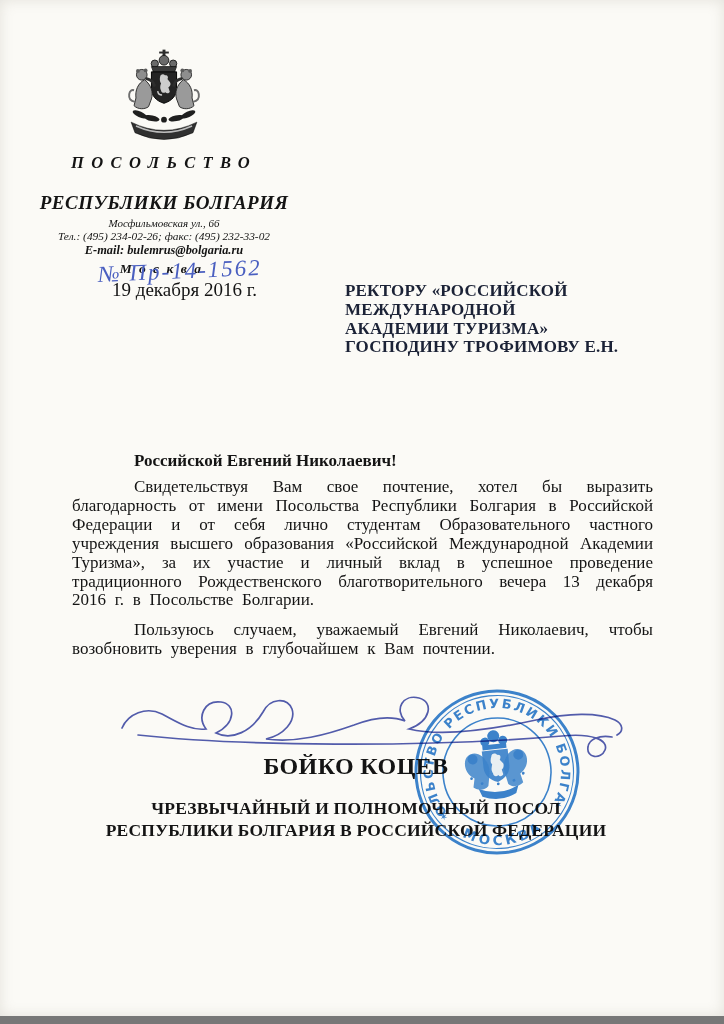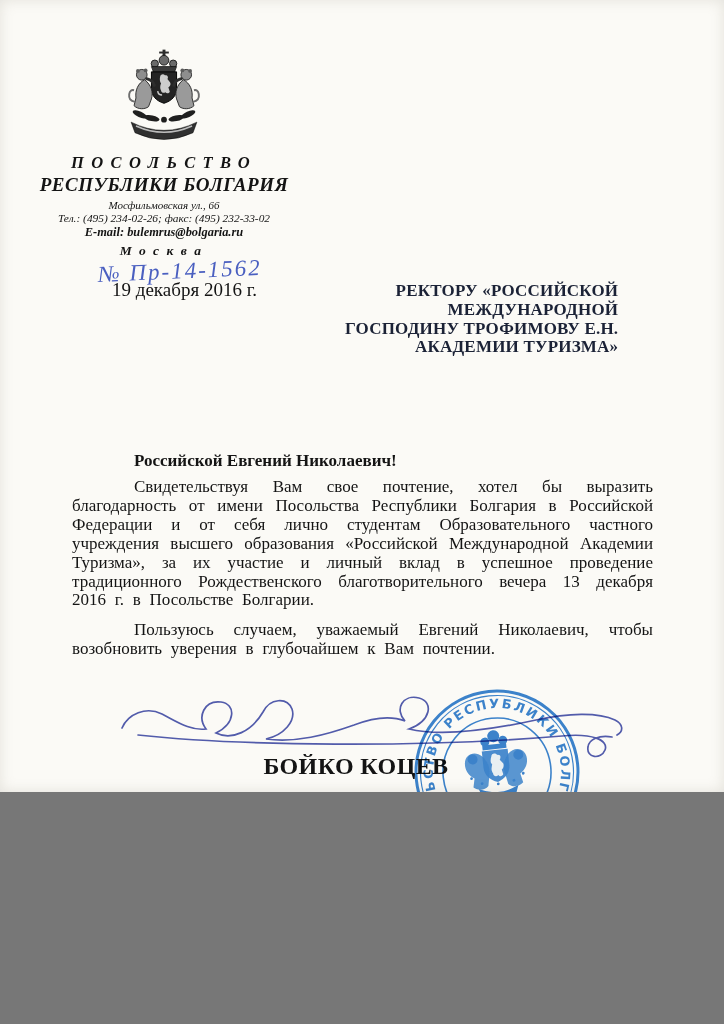--- a/index.html
+++ b/index.html
@@ -1,45 +1,45 @@
 <!DOCTYPE html>
 <html style="--stamp-blue: #2e7ccf; --ink-blue: #4a55ad; --handwriting-blue: #4a5fc0; --paper: #fbfaf6; --text: #141414;"><head>
 <meta charset="utf-8">
 <style>
   html,body{margin:0;padding:0;background:#777;}
   .page{
     position:relative;
-    width:724px;height:792px;
+    width:724px;height:1016px;
     margin:0 auto;
     background:var(--paper,#fbfaf6);
     box-shadow:inset 0 0 14px rgba(120,115,100,.18);
     font-family:"Liberation Serif","DejaVu Serif",serif;
     color:var(--text,#141414);
     overflow:hidden;
   }
   
   .letterhead{position:absolute;left:18px;top:48px;width:292px;text-align:center;}
   .coa{display:block;margin:0 auto;width:116px;height:98px;}
   .lh-org1{margin-top:7px;font-size:16.5px;font-weight:bold;font-style:italic;letter-spacing:.45em;white-space:nowrap;}
-  .lh-org2{margin-top:1px;font-size:19px;font-weight:bold;font-style:italic;letter-spacing:.03em;white-space:nowrap;}
+  .lh-org2{margin-top:19px;font-size:19px;font-weight:bold;font-style:italic;letter-spacing:.03em;white-space:nowrap;}
   .lh-addr{margin-top:3px;font-size:11px;font-weight:normal;font-style:italic;}
   .lh-phone{margin-top:1px;font-size:11.4px;font-weight:normal;font-style:italic;white-space:nowrap;}
   .lh-email{margin-top:1px;font-size:12.4px;font-weight:bold;font-style:italic;}
   .lh-city{margin-top:3px;font-size:13.5px;font-weight:bold;font-style:italic;letter-spacing:.55em;}
   
   .date{position:absolute;left:112px;top:243px;font-size:19px;margin-top:36px;}
   .ref{
     position:absolute;left:98px;top:262px;
     font-size:23px;font-style:italic;letter-spacing:2px;
     color:var(--handwriting-blue,#4a5fc0);
     transform:rotate(-2.5deg);transform-origin:left center;
     white-space:nowrap;
   }
   
-  .recipient{position:absolute;left:345px;top:282px;font-weight:bold;font-size:17px;line-height:18.8px;color:#1b2236;letter-spacing:.2px;text-align:right;}
+  .recipient{position:absolute;left:345px;top:282px;font-weight:bold;font-size:17px;line-height:18.8px;color:#1b2236;letter-spacing:.2px;}
   
   .salutation{position:absolute;left:134px;top:451px;font-weight:bold;font-size:17px;}
   .body-text{position:absolute;left:72px;top:478px;width:581px;}
   .body-text p{
     margin:0 0 11px 0;
     font-size:17px;line-height:18.9px;
     text-align:justify;text-indent:62px;
     word-spacing:4.5px;
   }
   
@@ -111,22 +111,22 @@
     <div class="lh-email">E-mail: bulemrus@bolgaria.ru</div>
     <div class="lh-city">Москва</div>
   </header>
 
   <div class="date">19 декабря 2016 г.</div>
   <div class="ref">№ Пр-14-1562</div>
 
   <div class="recipient">
     <div>РЕКТОРУ «РОССИЙСКОЙ</div>
     <div>МЕЖДУНАРОДНОЙ</div>
+    <div>АКАДЕМИИ ТУРИЗМА»</div>
     <div>ГОСПОДИНУ ТРОФИМОВУ Е.Н.</div>
-    <div>АКАДЕМИИ ТУРИЗМА»</div>
   </div>
 
   <div class="salutation">Российской Евгений Николаевич!</div>
   <div class="body-text">
     <p>Свидетельствуя Вам свое почтение, хотел бы выразить благодарность от имени Посольства Республики Болгария в Российской Федерации и от себя лично студентам Образовательного частного учреждения высшего образования «Российской Международной Академии Туризма», за их участие и личный вклад в успешное проведение традиционного Рождественского благотворительного вечера 13 декабря 2016 г. в Посольстве Болгарии.</p>
     <p>Пользуюсь случаем, уважаемый Евгений Николаевич, чтобы возобновить уверения в глубочайшем к Вам почтении.</p>
   </div>
 
   <div class="sign-name">БОЙКО КОЦЕВ</div>
   <div class="sign-title">

